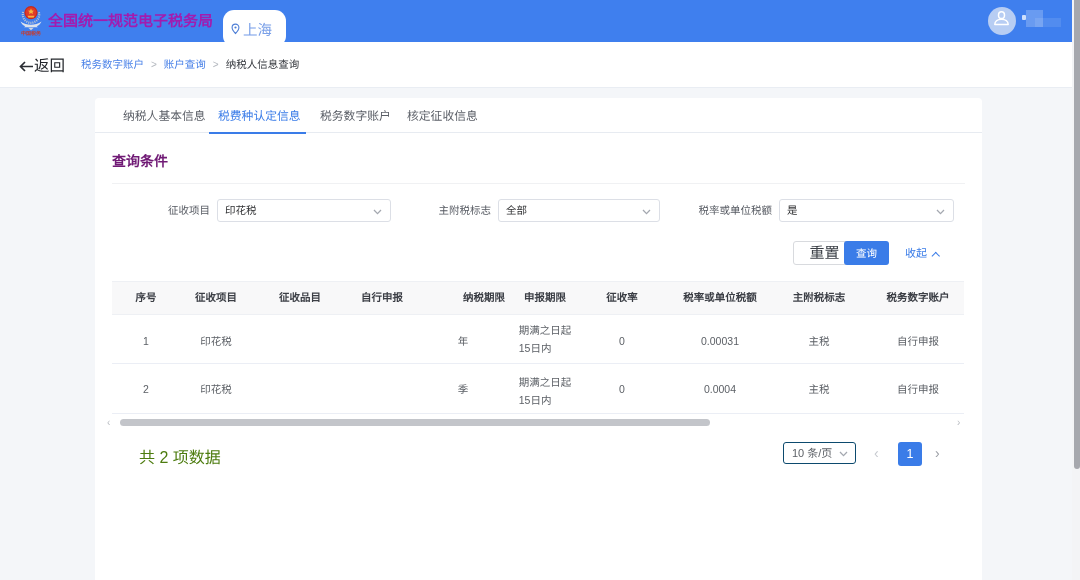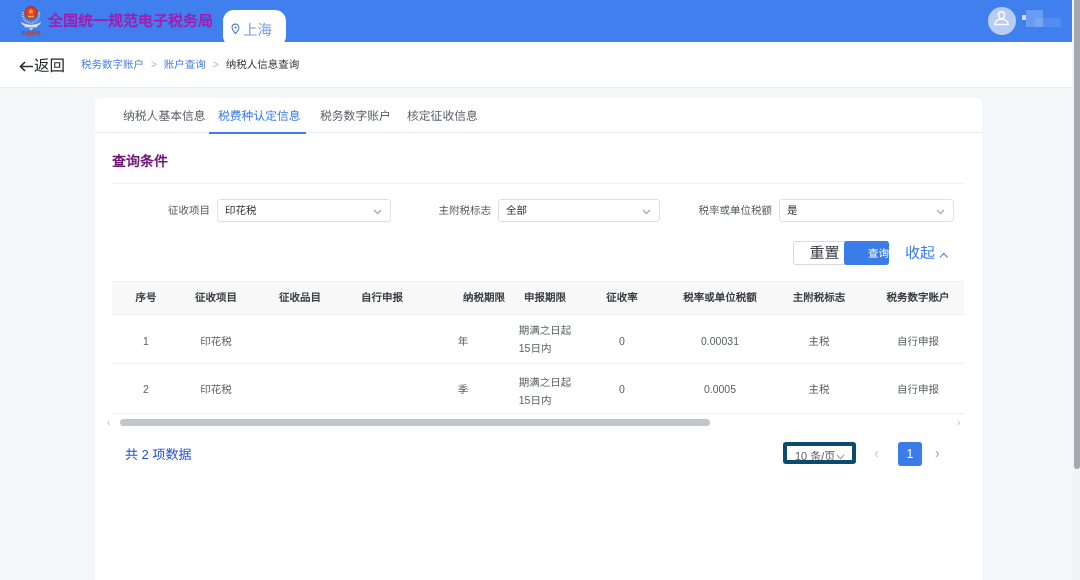--- a/index.html
+++ b/index.html
@@ -31,34 +31,34 @@
 #tabline{left:114px;top:33.5px;width:97px;height:2px;background:#3a7ce8}
 #qtitle{left:17px;top:52px;font-size:14px;font-weight:bold;color:#701a75}
 #qdivider{left:17px;top:85px;width:853px;height:1px;background:#f0f1f3}
 
 .flabel{position:absolute;top:101px;height:23px;line-height:23px;font-size:10.5px;color:#565a62;text-align:right;white-space:nowrap}
 .fsel{position:absolute;top:101px;height:23px;background:#fff;border:1px solid #dcdfe6;border-radius:3px;font-size:10.5px;color:#303133;line-height:21px;padding-left:7px}
 .chev{position:absolute;right:8px;top:9px;width:9px;height:6px;line-height:0}
 .chev svg{display:block}
 
 #btnreset{left:698px;top:143px;width:63px;height:24px;border:1px solid #d8dade;border-radius:3px;background:#fff;font-size:15px;color:#3c4047;text-align:center;line-height:22px}
-#btnquery{left:749px;top:143px;width:45px;height:24px;border-radius:3px;background:#3a7ce8;font-size:10.5px;color:#fff;text-align:right;line-height:24px}
-#collapse{left:810px;top:143px;height:24px;line-height:24px;font-size:15px;color:#3a7ce8}
+#btnquery{left:749px;top:143px;width:45px;height:24px;border-radius:3px;background:#3a7ce8;font-size:10.5px;color:#fff;text-align:center;line-height:24px}
+#collapse{left:810px;top:143px;height:24px;line-height:24px;font-size:11px;color:#3a7ce8}
 #collapse .up{display:inline-block;width:5.5px;height:5.5px;border-left:1.4px solid #3a7ce8;border-top:1.4px solid #3a7ce8;transform:rotate(45deg);margin-left:6px;vertical-align:-1.5px}
 
 #thead{left:17px;top:183px;width:852px;height:34px;background:#f8f8f9;border-top:1px solid #eef0f4;border-bottom:1px solid #eef0f4}
 .th{position:absolute;top:183px;height:34px;line-height:33px;font-size:10.5px;color:#3b3e45;font-weight:bold;text-align:center;transform:translateX(-50%);white-space:nowrap}
 .td{position:absolute;font-size:10.5px;color:#5c6066;text-align:left;transform:translateX(-50%);white-space:nowrap;line-height:14px}
 .rowline{position:absolute;left:17px;width:852px;height:1px;background:#ebeef5}
 
 #hthumb{left:25px;top:321px;width:590px;height:7px;border-radius:4px;background:#c3c5ca}
 .harr{position:absolute;top:319px;font-size:10px;color:#b9bcc2}
 
-#total{left:30px;top:346px;font-size:13px;color:#1d4ed8}
-#psel{left:688px;top:344px;width:73px;height:22px;border:4px solid #0c4a6e;border-radius:3px;font-size:11px;color:#5c6066;line-height:20px;padding-left:8px;background:#fff}
+#total{left:44px;top:346px;font-size:16px;color:#4d7c0f}
+#psel{left:688px;top:344px;width:73px;height:22px;border:1px solid #0c4a6e;border-radius:3px;font-size:11px;color:#5c6066;line-height:20px;padding-left:8px;background:#fff}
 #prev{left:779px;top:344px;width:10px;height:22px;line-height:22px;color:#c6c9cf;font-size:14px}
 #page1{left:803px;top:344px;width:24px;height:24px;border-radius:3px;background:#3a7ce8;color:#fff;font-size:12.5px;text-align:center;line-height:24px}
 #next{left:840px;top:344px;width:10px;height:22px;line-height:22px;color:#9b9ea5;font-size:14px}
 
 #vtrack{left:1072px;top:0;width:8px;height:580px;background:#f3f4f6}
 #vthumb{left:1074px;top:0;width:6px;height:469px;background:#a6a8ae;border-radius:0 0 3px 3px}
 </style>
 </head>
 <body>
 <div class="abs" id="topbar"></div>
@@ -150,21 +150,21 @@
   <div class="td" style="left:625px;top:236px">0.00031</div>
   <div class="td" style="left:724px;top:236px">主税</div>
   <div class="td" style="left:823px;top:236px">自行申报</div>
   <div class="rowline" style="top:265px"></div>
 
   <div class="td" style="left:51px;top:284px">2</div>
   <div class="td" style="left:121px;top:284px">印花税</div>
   <div class="td" style="left:368px;top:284px">季</div>
   <div class="td" style="left:450px;top:275px;line-height:18px">期满之日起<br>15日内</div>
   <div class="td" style="left:527px;top:284px">0</div>
-  <div class="td" style="left:625px;top:284px">0.0005</div>
+  <div class="td" style="left:625px;top:284px">0.0004</div>
   <div class="td" style="left:724px;top:284px">主税</div>
   <div class="td" style="left:823px;top:284px">自行申报</div>
   <div class="rowline" style="top:315px"></div>
 
   <div class="abs" id="hthumb"></div>
   <div class="harr" style="left:12px">‹</div>
   <div class="harr" style="left:862px">›</div>
 
   <div class="abs" id="total">共 2 项数据</div>
   <div class="abs" id="psel">10 条/页<span class="chev" style="right:7px;top:8px">

